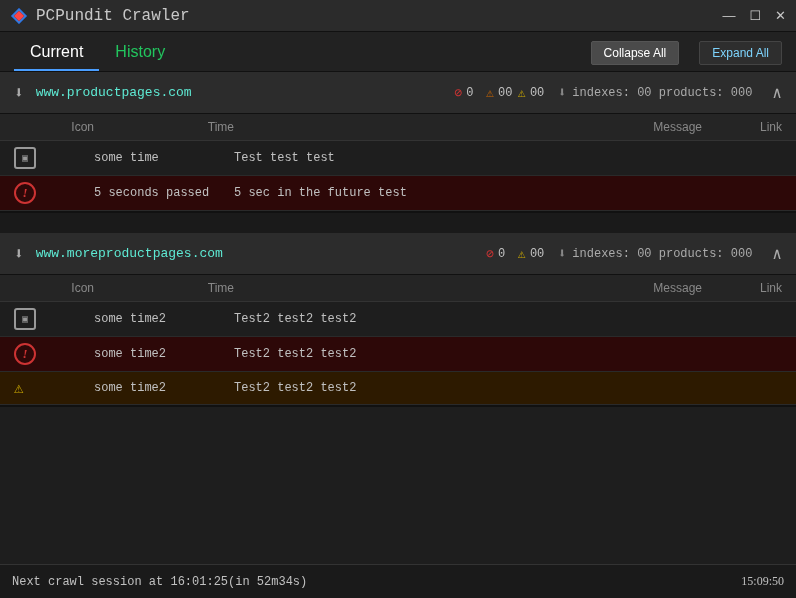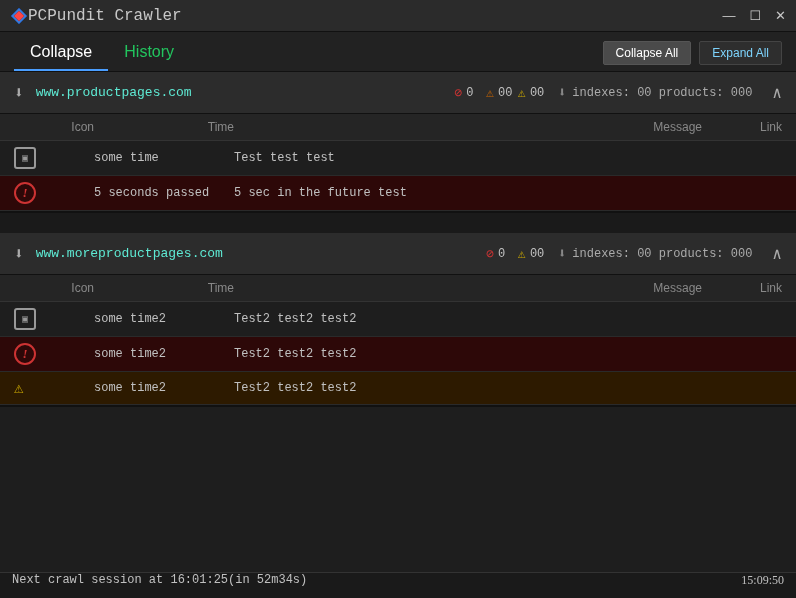--- a/index.html
+++ b/index.html
@@ -19,20 +19,21 @@
       height: 32px;
       display: flex;
       align-items: center;
       padding: 0 10px;
       justify-content: space-between;
       border-bottom: 1px solid #111;
     }
     #title-left {
       display: flex;
       align-items: center;
+      gap: 8px;
       text-align: center;
     }
     #app-icon {
       width: 18px;
       height: 18px;
     }
     #window-controls {
       display: flex;
       gap: 14px;
       align-items: center;
@@ -66,21 +67,21 @@
       color: #22c55e;
       border-bottom: 2px solid transparent;
       font-family: Arial, sans-serif;
     }
     .tab.active {
       color: #ffffff;
       border-bottom: 2px solid #4a9eff;
     }
     #toolbar-buttons {
       display: flex;
-      gap: 8px;
+      gap: 20px;
       align-items: center;
       padding-bottom: 6px;
     }
     .toolbar-btn {
       background: #3a3a3a;
       color: #c8c8c8;
       border: 1px solid #555;
       padding: 4px 12px;
       font-size: 12px;
       cursor: pointer;
@@ -250,24 +251,25 @@
       color: #999;
       font-size: 10px;
     }
 
     
     #status-bar {
       position: absolute;
       bottom: 0;
       left: 0;
       right: 0;
-      height: 26px;
+      height: 34px;
       background: #1a1a1a;
       border-top: 1px solid #333;
       display: flex;
+      align-items: center;
       justify-content: space-between;
       padding: 0 12px;
     }
 
     .status-text {
       font-size: 12px;
       color: #c0c0c0;
       font-family: 'Courier New', Courier, monospace;
     }
 
@@ -295,21 +297,21 @@
   </div>
   <div id="window-controls">
     <span class="win-btn">—</span>
     <span class="win-btn">☐</span>
     <span class="win-btn">✕</span>
   </div>
 </div>
 
 <div id="tab-bar">
   <div id="tabs">
-    <div class="tab active">Collapse</div>
+    <div class="tab active">Current</div>
     <div class="tab">History</div>
   </div>
   <div id="toolbar-buttons">
     <button class="toolbar-btn active">Collapse All</button>
     <button class="toolbar-btn disabled">Expand All</button>
   </div>
 </div>
 
 <div id="main-content">
 

